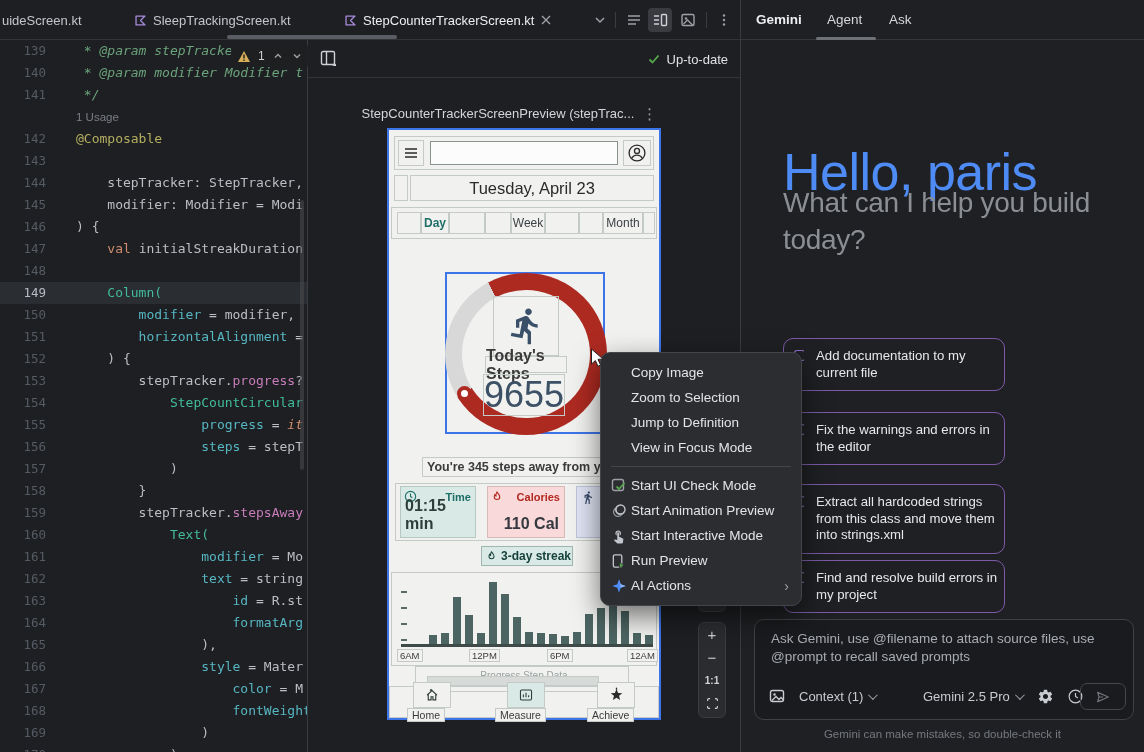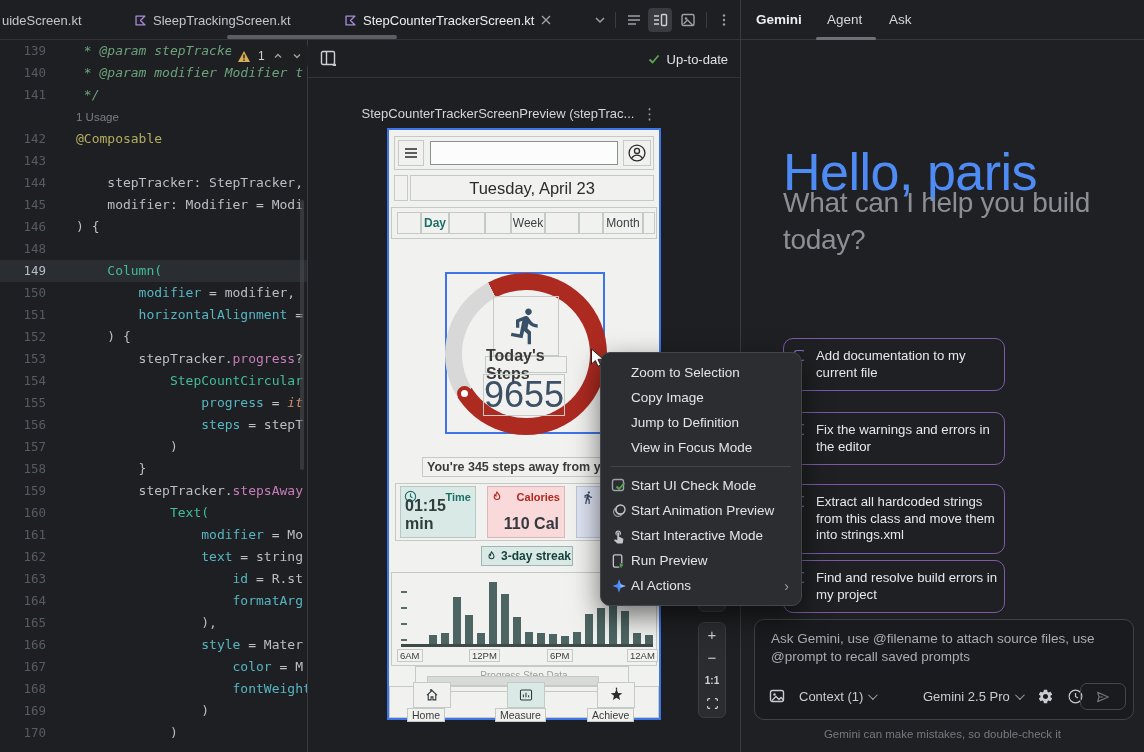--- a/index.html
+++ b/index.html
@@ -159,20 +159,21 @@
     <div>
         <div class="code-row"><span class="gut">139</span><span class="ctext"><span class="s-cmt"> * @param stepTracke</span></span></div>
         <div class="code-row"><span class="gut">140</span><span class="ctext"><span class="s-cmt"> * @param modifier </span><span class="s-cmt">Modifier t</span></span></div>
         <div class="code-row"><span class="gut">141</span><span class="ctext"><span class="s-cmt"> */</span></span></div>
         <div class="code-row"><span class="gut"></span><span class="ctext"><span class="inlay">1 Usage</span></span></div>
         <div class="code-row"><span class="gut">142</span><span class="ctext"><span class="s-ann">@Composable</span></span></div>
         <div class="code-row"><span class="gut">143</span></div>
         <div class="code-row"><span class="gut">144</span><span class="ctext"><span class="s-plain">    stepTracker: StepTracker,</span></span></div>
         <div class="code-row"><span class="gut">145</span><span class="ctext"><span class="s-plain">    modifier: Modifier = Modi</span></span></div>
         <div class="code-row"><span class="gut">146</span><span class="ctext"><span class="s-plain">) {</span></span></div>
+        <div class="code-row"><span class="gut">147</span><span class="ctext"><span class="s-kw">    val </span><span class="s-plain">initialStreakDuration</span></span></div>
         <div class="code-row"><span class="gut">148</span><span class="ctext"></span></div>
         <div class="code-row hl"><span class="gut">149</span><span class="ctext"><span class="s-tealfn">    Column(</span></span></div>
         <div class="code-row"><span class="gut">150</span><span class="ctext"><span class="s-named">        modifier</span><span class="s-plain"> = modifier,</span></span></div>
         <div class="code-row"><span class="gut">151</span><span class="ctext"><span class="s-named">        horizontalAlignment</span><span class="s-plain"> =</span></span></div>
         <div class="code-row"><span class="gut">152</span><span class="ctext"><span class="s-plain">    ) {</span></span></div>
         <div class="code-row"><span class="gut">153</span><span class="ctext"><span class="s-plain">        stepTracker.</span><span class="s-prop">progress</span><span class="s-plain">?</span></span></div>
         <div class="code-row"><span class="gut">154</span><span class="ctext"><span class="s-tealfn">            StepCountCircular</span></span></div>
         <div class="code-row"><span class="gut">155</span><span class="ctext"><span class="s-named">                progress</span><span class="s-plain"> = </span><span class="s-it">it</span></span></div>
         <div class="code-row"><span class="gut">156</span><span class="ctext"><span class="s-named">                steps</span><span class="s-plain"> = stepT</span></span></div>
         <div class="code-row"><span class="gut">157</span><span class="ctext"><span class="s-plain">            )</span></span></div>
@@ -405,22 +406,22 @@
             <svg xmlns="http://www.w3.org/2000/svg" width="13" height="13" viewBox="0 0 16 16">
               <path fill="none" stroke="#CED0D6" stroke-width="1.4" d="M2 5V3.5A1.5 1.5 0 013.5 2H5m6 0h1.5A1.5 1.5 0 0114 3.5V5m0 6v1.5a1.5 1.5 0 01-1.5 1.5H11m-6 0H3.5A1.5 1.5 0 012 12.5V11"></path>
             </svg>
           </span>
         </div>
     </div>
   </div>
 
   <div class="cmenu">
     <div>
+        <div class="citem">Copy Image</div>
         <div class="citem">Zoom to Selection</div>
-        <div class="citem">Copy Image</div>
         <div class="citem">Jump to Definition</div>
         <div class="citem">View in Focus Mode</div>
       </div>
     <div class="csep"></div>
     <div>
         <div class="citem">
           <span class="mico" style="display: inline-flex; align-items: center;">
             <svg xmlns="http://www.w3.org/2000/svg" width="16" height="16" viewBox="0 0 16 16">
               <rect x="1.5" y="1.5" width="11" height="11" rx="2" fill="none" stroke="#9DA0A6" stroke-width="1.4"></rect>
               <path d="M5.5 8.5l2.5 2.5 5.5-6" fill="none" stroke="#57A64F" stroke-width="1.8"></path>

